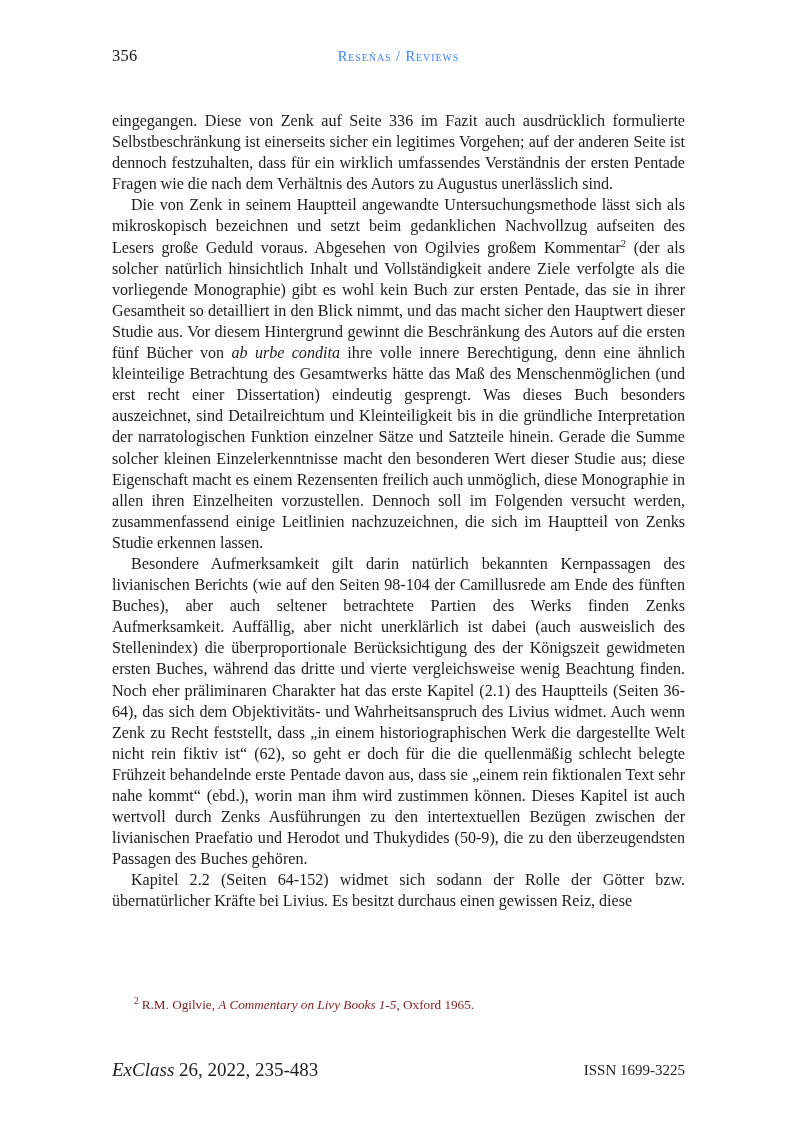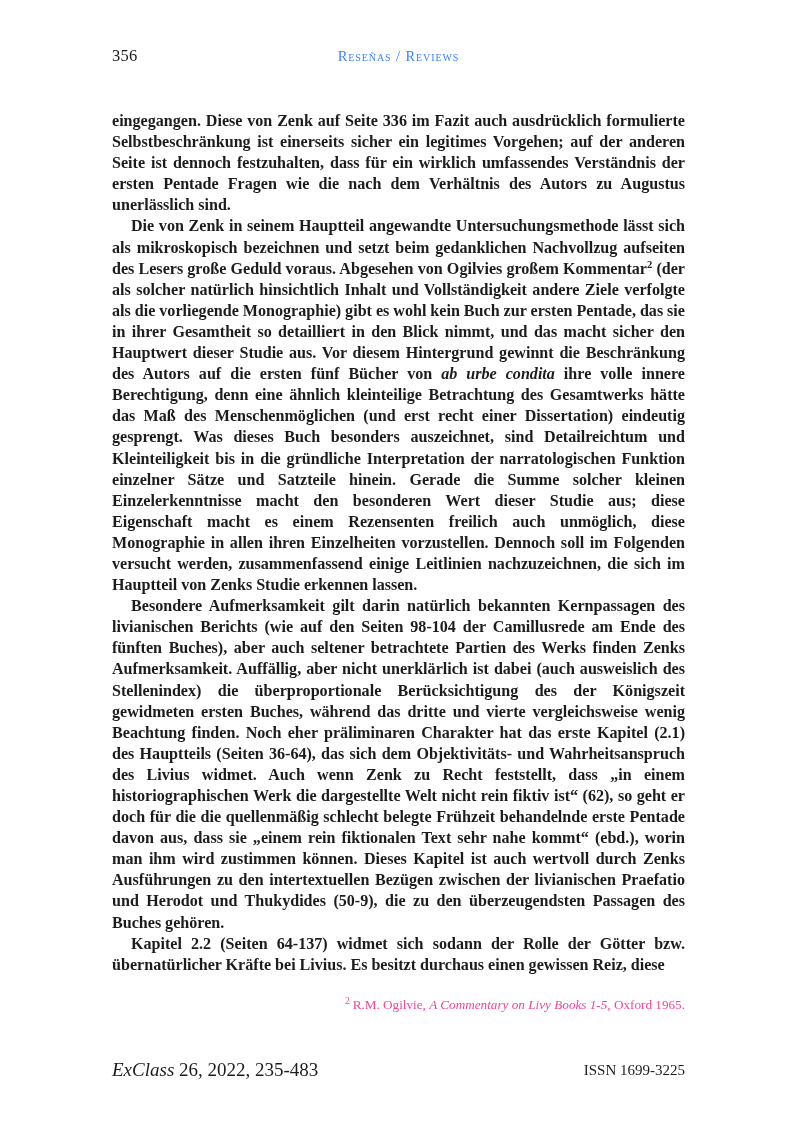--- a/index.html
+++ b/index.html
@@ -55,21 +55,20 @@
     color: #3b82f6;
     white-space: pre;
   }
 
   
   .textblock {
     position: absolute;
     left: 112px;
     top: 110px;
     width: 573px;
-    font-weight: bold;
   }
   p.para {
     margin: 0;
     text-align: justify;
     text-justify: inter-word;
     font-size: 16.1px;
     line-height: 21.1px;
     text-indent: 19px;
     hyphens: none;
     word-spacing: -0.1px;
@@ -92,23 +91,23 @@
   .footnote-area {
     position: absolute;
     left: 112px;
     top: 996px;
     width: 573px;
   }
   .footnote {
     margin: 0;
     font-size: 13.2px;
     line-height: 17px;
-    text-align: right;
+    text-align: left;
     text-indent: 22px;
-    color: #ec4899;
+    color: #7f1d1d;
   }
   .footnote sup.fnmark {
     font-size: 9.5px;
     vertical-align: super;
     line-height: 0;
     margin-right: 3px;
   }
 
   
   .footer {
@@ -140,21 +139,21 @@
 
   <div class="running-head">
     <div class="folio">356</div>
     <div class="head-title">Reseñas / Reviews</div>
   </div>
 
   <div class="textblock" id="body-text">
       <p class="para first"><span>eingegangen. Diese von Zenk auf Seite 336 im Fazit auch ausdrücklich formulierte Selbstbeschränkung ist einerseits sicher ein legitimes Vorgehen; auf der anderen Seite ist dennoch festzuhalten, dass für ein wirklich umfassendes Verständnis der ersten Pentade Fragen wie die nach dem Verhältnis des Autors zu Augustus unerlässlich sind.</span></p>
       <p class="para"><span>Die von Zenk in seinem Hauptteil angewandte Untersuchungsmethode lässt sich als mikroskopisch bezeichnen und setzt beim gedanklichen Nachvollzug aufseiten des Lesers große Geduld voraus. Abgesehen von Ogilvies großem Kommentar</span><sup class="fn">2</sup><span> (der als solcher natürlich hinsichtlich Inhalt und Vollständigkeit andere Ziele verfolgte als die vorliegende Monographie) gibt es wohl kein Buch zur ersten Pentade, das sie in ihrer Gesamtheit so detailliert in den Blick nimmt, und das macht sicher den Hauptwert dieser Studie aus. Vor diesem Hintergrund gewinnt die Beschränkung des Autors auf die ersten fünf Bücher von </span><i>ab urbe condita</i><span> ihre volle innere Berechtigung, denn eine ähnlich kleinteilige Betrachtung des Gesamtwerks hätte das Maß des Menschenmöglichen (und erst recht einer Dissertation) eindeutig gesprengt. Was dieses Buch besonders auszeichnet, sind Detailreichtum und Kleinteiligkeit bis in die gründliche Interpretation der narratologischen Funktion einzelner Sätze und Satzteile hinein. Gerade die Summe solcher kleinen Einzelerkenntnisse macht den besonderen Wert dieser Studie aus; diese Eigenschaft macht es einem Rezensenten freilich auch unmöglich, diese Monographie in allen ihren Einzelheiten vorzustellen. Dennoch soll im Folgenden versucht werden, zusammenfassend einige Leitlinien nachzuzeichnen, die sich im Hauptteil von Zenks Studie erkennen lassen.</span></p>
       <p class="para"><span>Besondere Aufmerksamkeit gilt darin natürlich bekannten Kernpassagen des livianischen Berichts (wie auf den Seiten 98-104 der Camillusrede am Ende des fünften Buches), aber auch seltener betrachtete Partien des Werks finden Zenks Aufmerksamkeit. Auffällig, aber nicht unerklärlich ist dabei (auch ausweislich des Stellenindex) die überproportionale Berücksichtigung des der Königszeit gewidmeten ersten Buches, während das dritte und vierte vergleichsweise wenig Beachtung finden. Noch eher präliminaren Charakter hat das erste Kapitel (2.1) des Hauptteils (Seiten 36-64), das sich dem Objektivitäts- und Wahrheitsanspruch des Livius widmet. Auch wenn Zenk zu Recht feststellt, dass „in einem historiographischen Werk die dargestellte Welt nicht rein fiktiv ist“ (62), so geht er doch für die die quellenmäßig schlecht belegte Frühzeit behandelnde erste Pentade davon aus, dass sie „einem rein fiktionalen Text sehr nahe kommt“ (ebd.), worin man ihm wird zustimmen können. Dieses Kapitel ist auch wertvoll durch Zenks Ausführungen zu den intertextuellen Bezügen zwischen der livianischen Praefatio und Herodot und Thukydides (50-9), die zu den überzeugendsten Passagen des Buches gehören.</span></p>
-      <p class="para"><span>Kapitel 2.2 (Seiten 64-137) widmet sich sodann der Rolle der Götter bzw. übernatürlicher Kräfte bei Livius. Es besitzt durchaus einen gewissen Reiz, diese</span></p>
+      <p class="para"><span>Kapitel 2.2 (Seiten 64-152) widmet sich sodann der Rolle der Götter bzw. übernatürlicher Kräfte bei Livius. Es besitzt durchaus einen gewissen Reiz, diese</span></p>
     </div>
 
   <div class="footnote-area">
     <p class="footnote" id="footnote"><sup class="fnmark">2</sup><span>R.M. Ogilvie, </span><i>A Commentary on Livy Books 1-5</i><span>, Oxford 1965.</span></p>
   </div>
 
   <div class="footer">
     <div class="footer-left" id="footer-left"><i>ExClass</i><span> 26, 2022, 235-483</span></div>
     <div class="footer-right">ISSN 1699-3225</div>
   </div>

